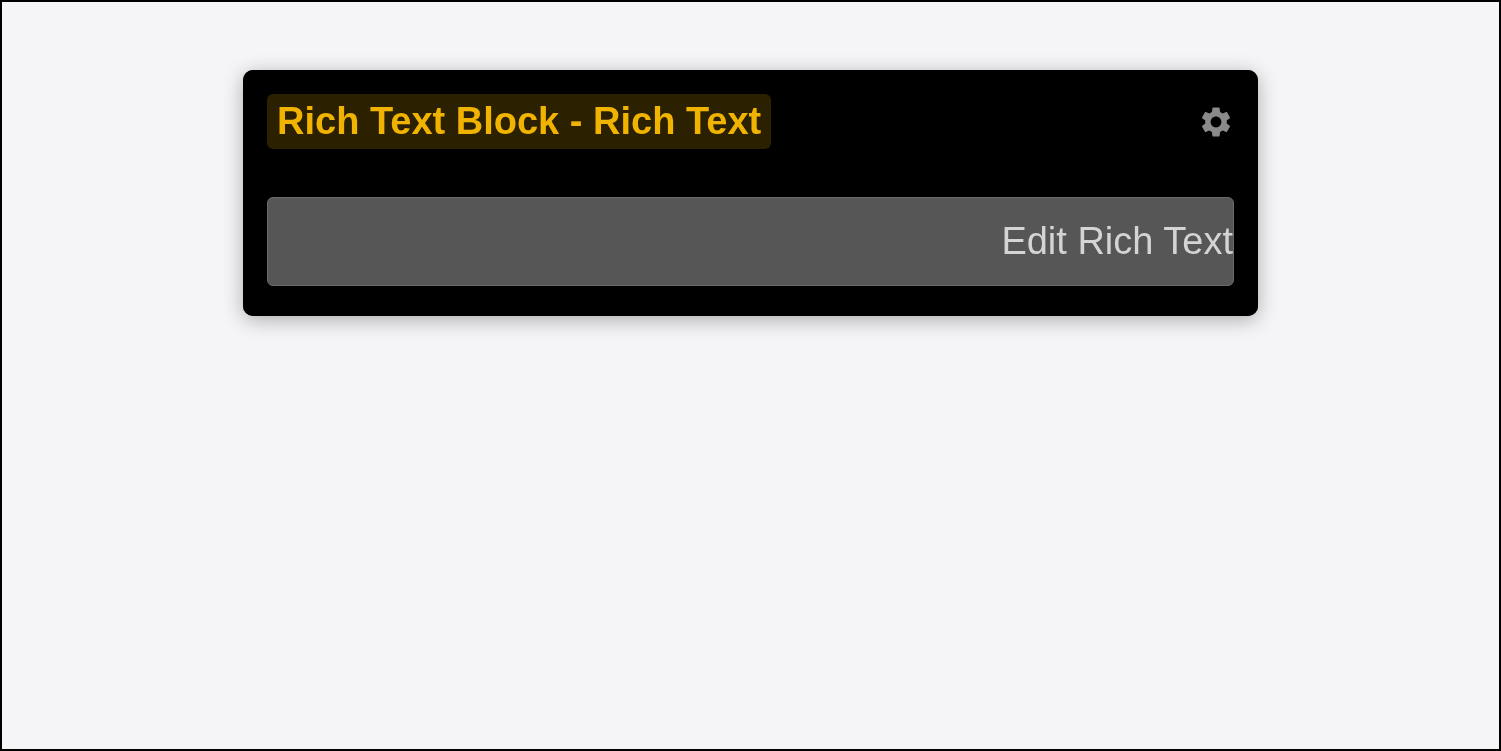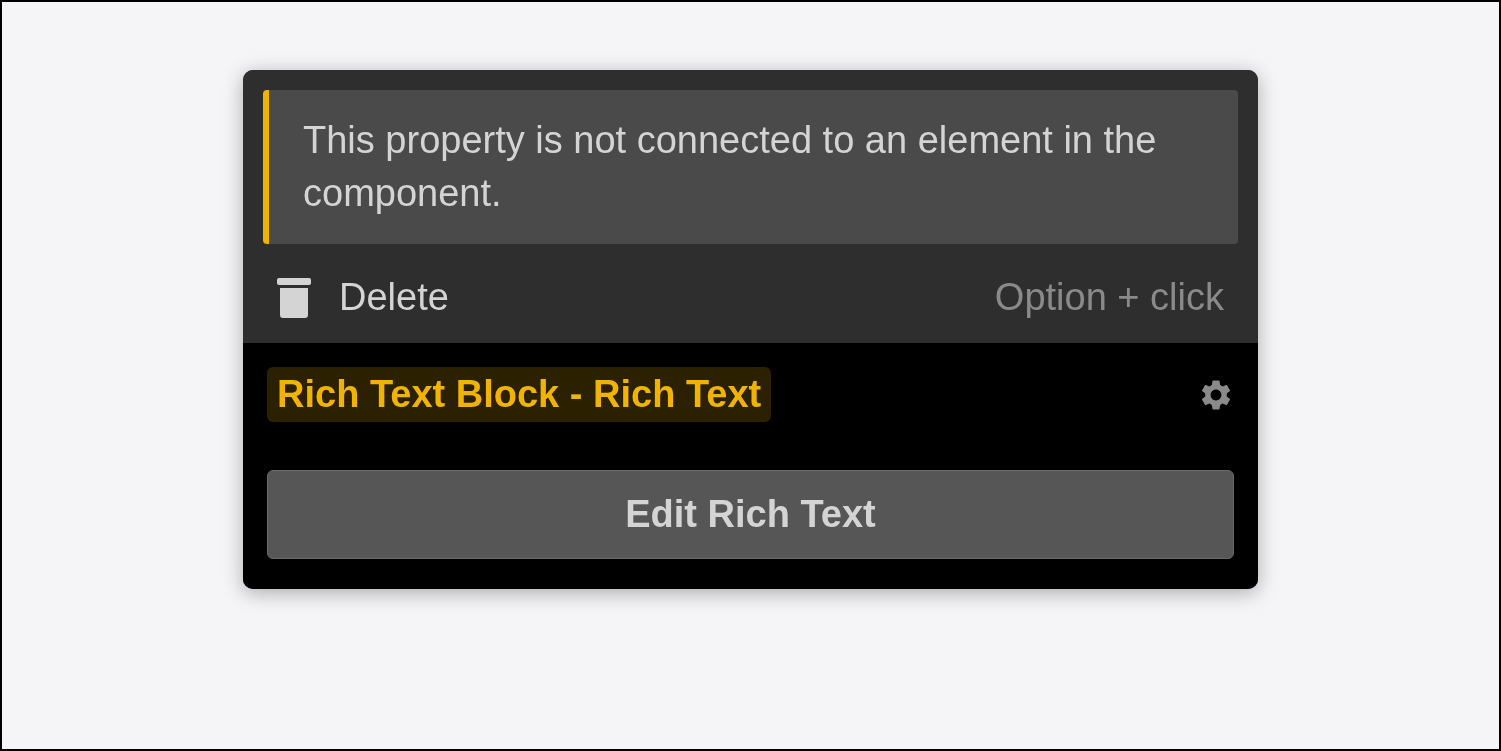--- a/index.html
+++ b/index.html
@@ -141,44 +141,29 @@
     }
 
     .edit-button {
       flex: 1;
       background: #565656;
       border: 1px solid #6a6a6a;
       border-radius: 6px;
       padding: 22px 0;
       color: #d4d4d4;
       font-size: 38px;
-      font-weight: 700;
-      text-align: center;
+      font-weight: 400;
+      text-align: right;
       cursor: pointer;
     }
   </style>
 </head>
 <body>
 
 <div class="panel">
-  <div class="upper-section">
-    <div class="warning-box">
-      <div class="warning-text">This property is not connected to an element in the component.</div>
-    </div>
-    <div class="action-row">
-      <div class="action-left">
-        <div class="trash-icon">
-          <div class="trash-lid"></div>
-          <div class="trash-body"></div>
-        </div>
-        <div class="delete-label">Delete</div>
-      </div>
-      <div class="shortcut-label">Option + click</div>
-    </div>
-  </div>
 
   <div class="lower-section">
     <div class="title-row">
       <span class="title-badge">Rich Text Block - Rich Text</span>
       <div class="gear-icon">
         <svg viewBox="0 0 24 24">
           <path d="M19.14,12.94c0.04-0.3,0.06-0.61,0.06-0.94c0-0.32-0.02-0.64-0.07-0.94l2.03-1.58c0.18-0.14,0.23-0.41,0.12-0.61 l-1.92-3.32c-0.12-0.22-0.37-0.29-0.59-0.22l-2.39,0.96c-0.5-0.38-1.03-0.7-1.62-0.94L14.4,2.81c-0.04-0.24-0.24-0.41-0.48-0.41 h-3.84c-0.24,0-0.43,0.17-0.47,0.41L9.25,5.35C8.66,5.59,8.12,5.92,7.63,6.29L5.24,5.33c-0.22-0.08-0.47,0-0.59,0.22L2.74,8.87 C2.62,9.08,2.66,9.34,2.86,9.48l2.03,1.58C4.84,11.36,4.8,11.69,4.8,12s0.02,0.64,0.07,0.94l-2.03,1.58 c-0.18,0.14-0.23,0.41-0.12,0.61l1.92,3.32c0.12,0.22,0.37,0.29,0.59,0.22l2.39-0.96c0.5,0.38,1.03,0.7,1.62,0.94l0.36,2.54 c0.05,0.24,0.24,0.41,0.48,0.41h3.84c0.24,0,0.44-0.17,0.47-0.41l0.36-2.54c0.59-0.24,1.13-0.56,1.62-0.94l2.39,0.96 c0.22,0.08,0.47,0,0.59-0.22l1.92-3.32c0.12-0.22,0.07-0.47-0.12-0.61L19.14,12.94z M12,15.6c-1.98,0-3.6-1.62-3.6-3.6 s1.62-3.6,3.6-3.6s3.6,1.62,3.6,3.6S13.98,15.6,12,15.6z"></path>
         </svg>
       </div>
     </div>

